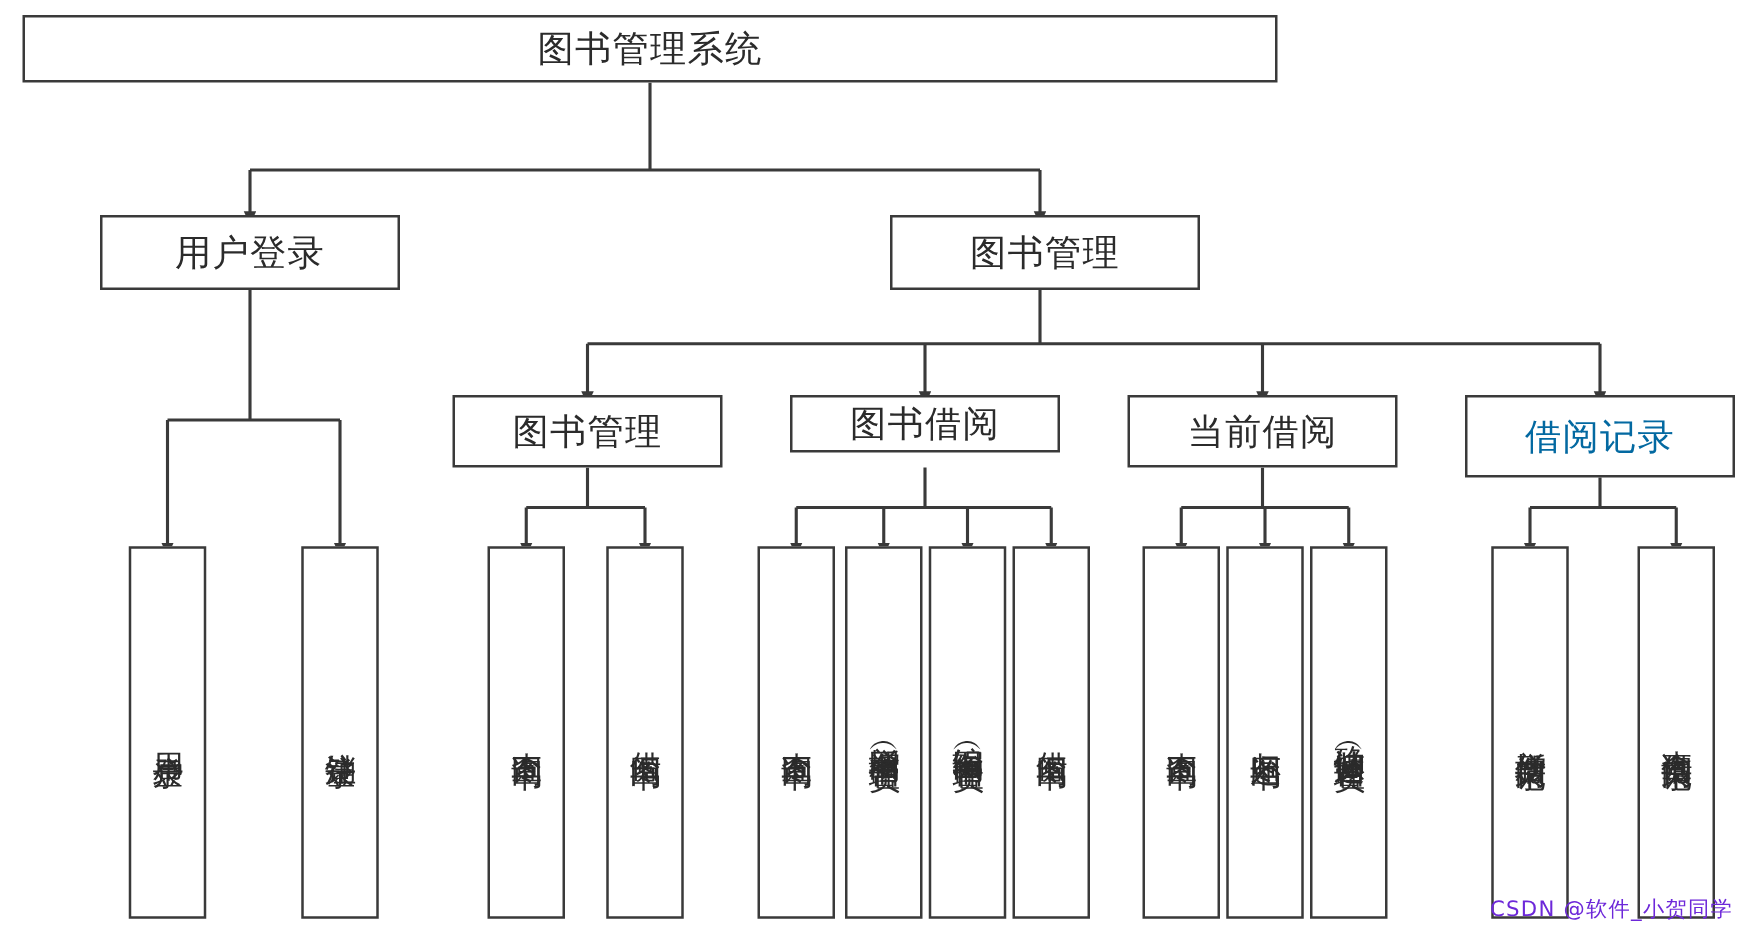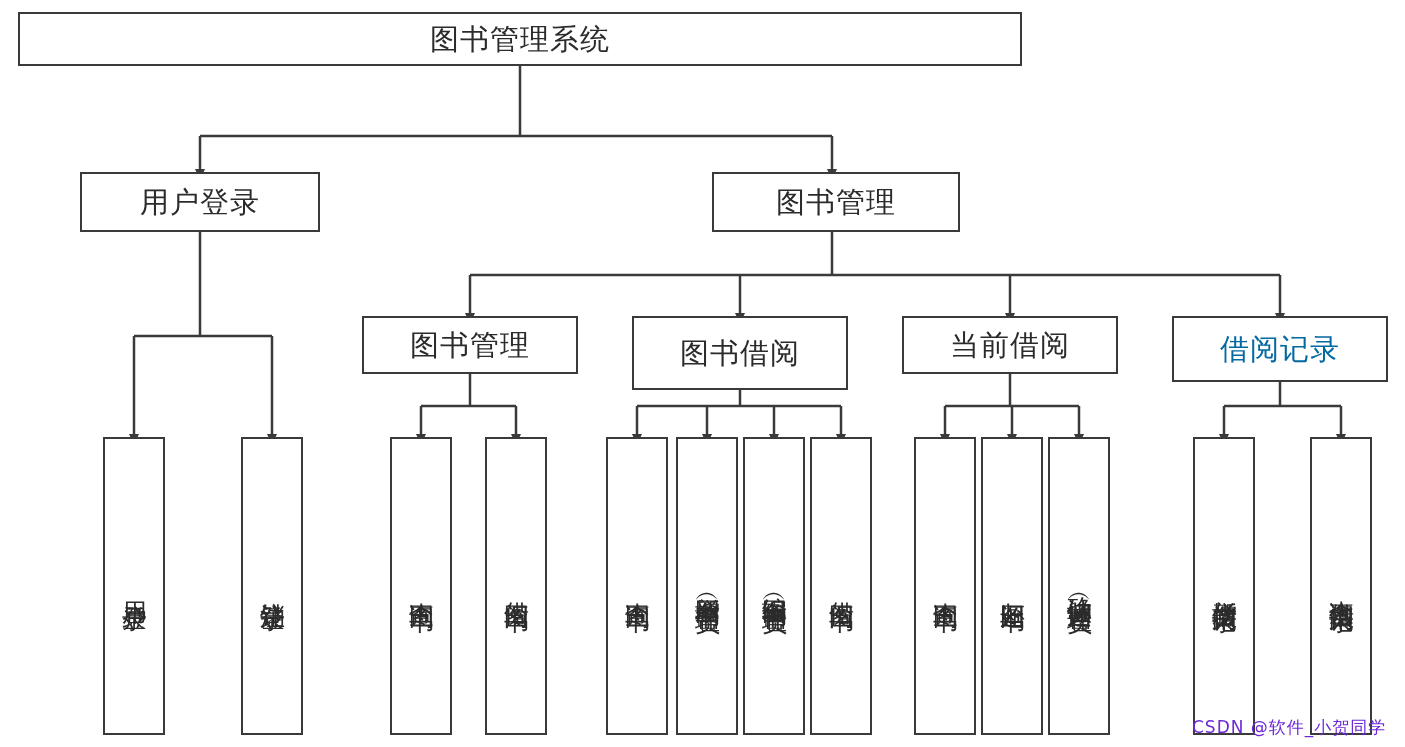--- a/index.html
+++ b/index.html
@@ -102,21 +102,21 @@
       </div>
       <div class="node horiz" style="left: 80px; top: 172px; width: 240px; height: 60px; border-color: rgb(58, 58, 58); color: rgb(43, 43, 43);">
         <span class="htext">用户登录</span>
       </div>
       <div class="node horiz" style="left: 712px; top: 172px; width: 248px; height: 60px; border-color: rgb(58, 58, 58); color: rgb(43, 43, 43);">
         <span class="htext">图书管理</span>
       </div>
       <div class="node horiz" style="left: 362px; top: 316px; width: 216px; height: 58px; border-color: rgb(58, 58, 58); color: rgb(43, 43, 43);">
         <span class="htext">图书管理</span>
       </div>
-      <div class="node horiz" style="left: 632px; top: 316px; width: 216px; height: 74px; border-color: rgb(58, 58, 58); color: rgb(43, 43, 43);">
+      <div class="node horiz" style="left: 632px; top: 316px; width: 216px; height: 46px; border-color: rgb(58, 58, 58); color: rgb(43, 43, 43);">
         <span class="htext">图书借阅</span>
       </div>
       <div class="node horiz" style="left: 902px; top: 316px; width: 216px; height: 58px; border-color: rgb(58, 58, 58); color: rgb(43, 43, 43);">
         <span class="htext">当前借阅</span>
       </div>
       <div class="node horiz" style="left: 1172px; top: 316px; width: 216px; height: 66px; border-color: rgb(58, 58, 58); color: #0369a1;">
         <span class="htext">借阅记录</span>
       </div>
       <div class="node vert" style="left: 103px; top: 437px; width: 62px; height: 298px; border-color: rgb(58, 58, 58); color: rgb(43, 43, 43);">
         <span class="vtext">用户登录</span>

